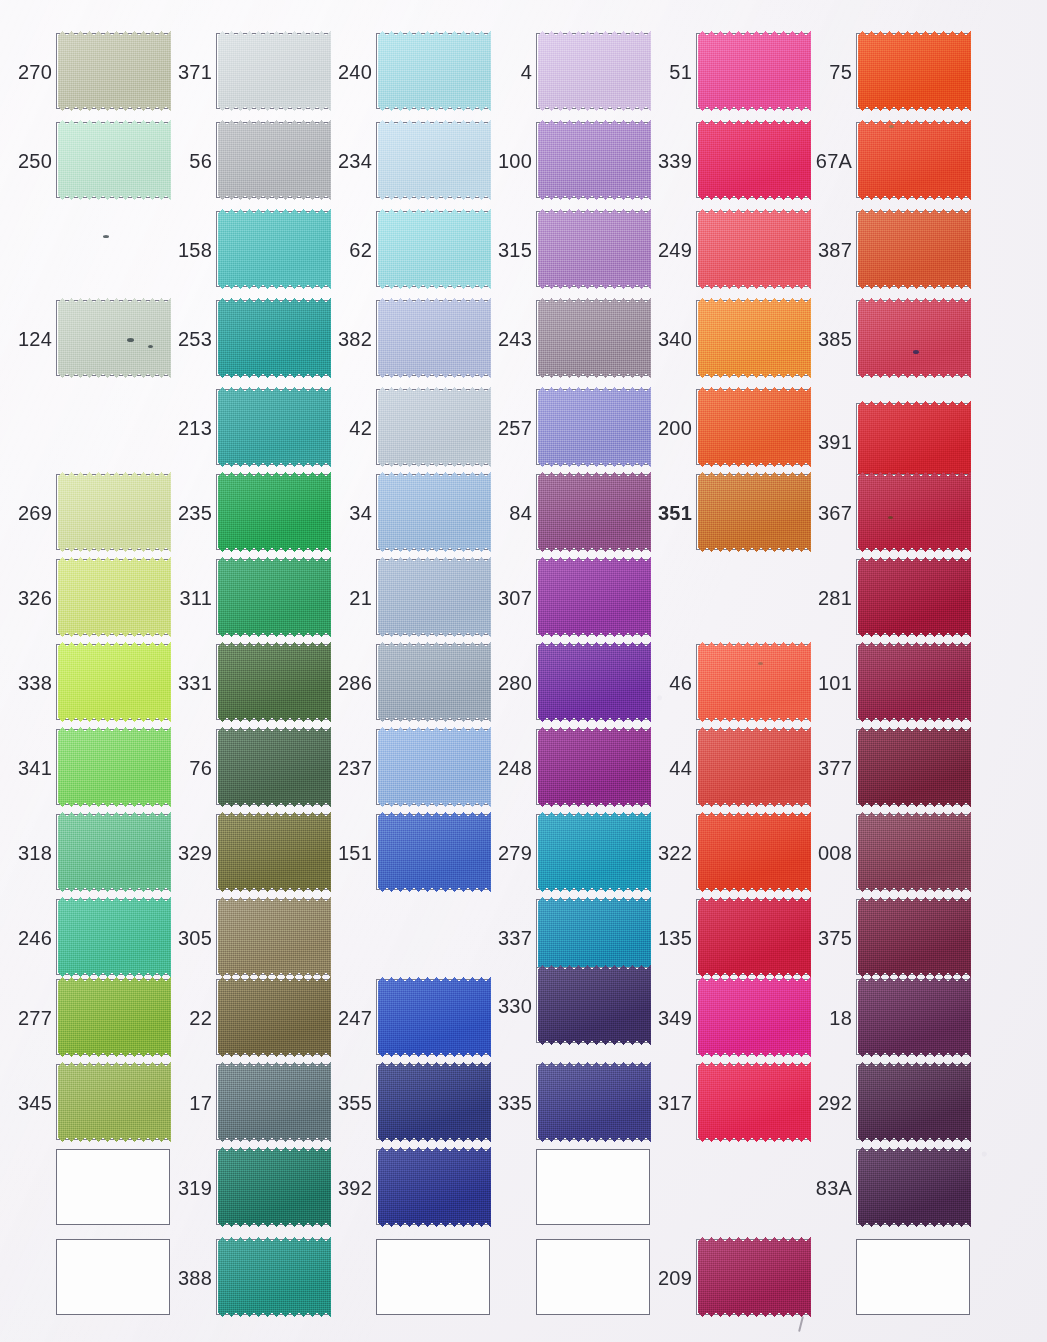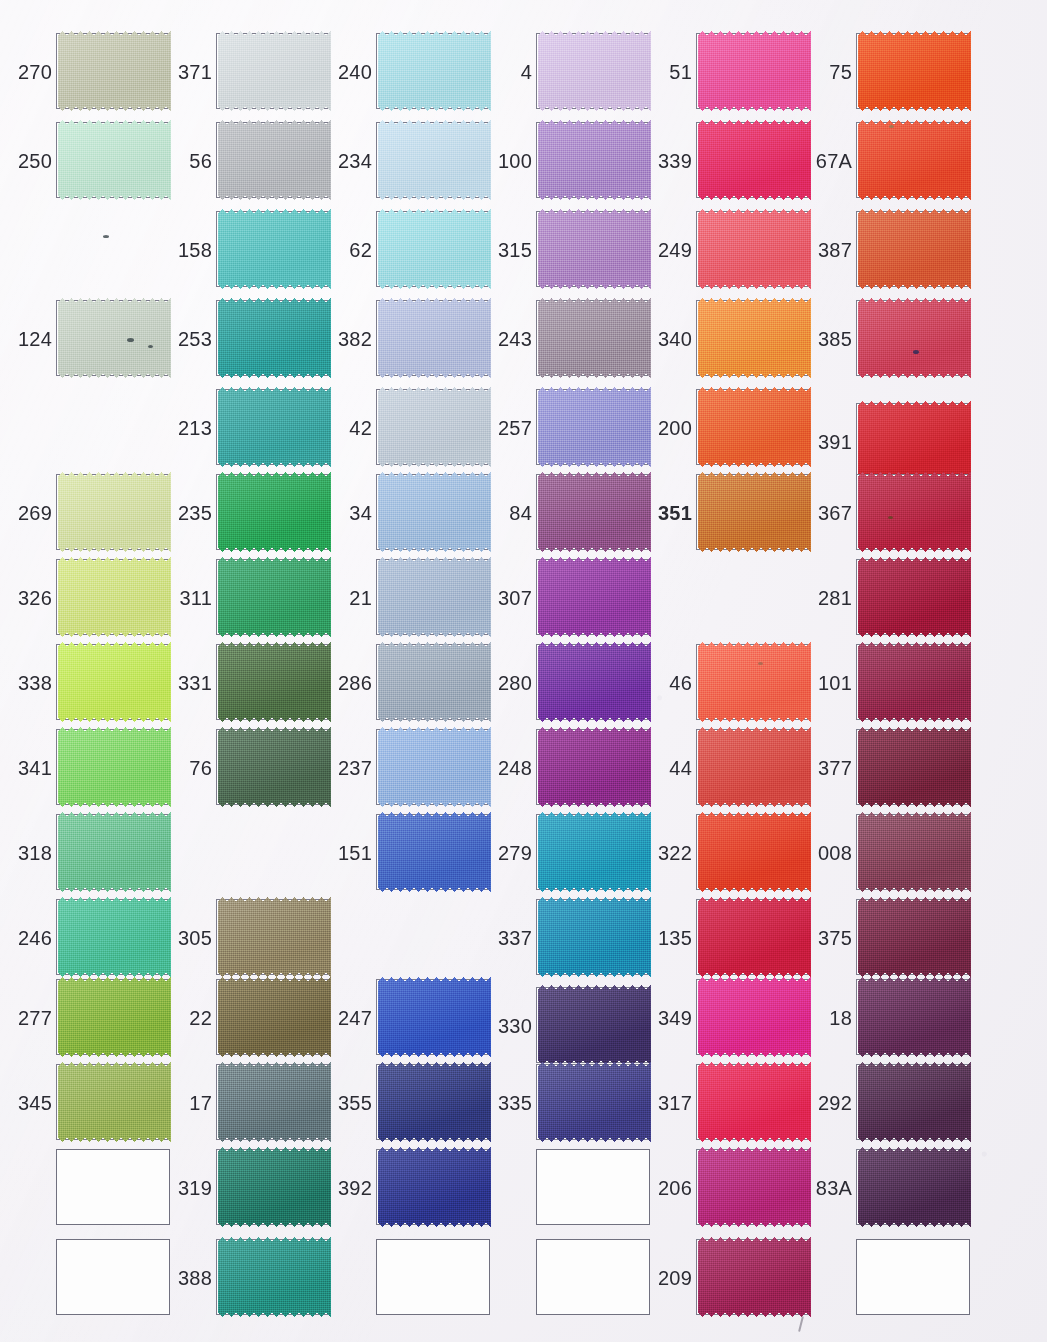--- a/index.html
+++ b/index.html
@@ -295,20 +295,27 @@
             <div class="swatch" style="background: rgb(74, 106, 66);"></div>
           </div>
         </div>
         <div class="cell" style="top: 726px;">
           <span class="code">76</span>
           <div class="frame"></div>
           <div class="swatch-wrap">
             <div class="swatch" style="background: rgb(71, 99, 76);"></div>
           </div>
         </div>
+        <div class="cell" style="top: 811px;">
+          <span class="code">329</span>
+          <div class="frame"></div>
+          <div class="swatch-wrap">
+            <div class="swatch" style="background: rgb(109, 108, 60);"></div>
+          </div>
+        </div>
         <div class="cell" style="top: 896px;">
           <span class="code">305</span>
           <div class="frame"></div>
           <div class="swatch-wrap">
             <div class="swatch" style="background: rgb(138, 125, 94);"></div>
           </div>
         </div>
         <div class="cell" style="top: 976px;">
           <span class="code">22</span>
           <div class="frame"></div>
@@ -506,21 +513,21 @@
             <div class="swatch" style="background: rgb(29, 147, 184);"></div>
           </div>
         </div>
         <div class="cell" style="top: 896px;">
           <span class="code">337</span>
           <div class="frame"></div>
           <div class="swatch-wrap">
             <div class="swatch" style="background: rgb(27, 133, 178);"></div>
           </div>
         </div>
-        <div class="cell" style="top: 984px;">
+        <div class="cell" style="top: 964px;">
           <span class="code">330</span>
           <div class="frame"></div>
           <div class="swatch-wrap">
             <div class="swatch" style="background: rgb(59, 45, 96);"></div>
           </div>
         </div>
         <div class="cell" style="top: 1061px;">
           <span class="code">335</span>
           <div class="frame"></div>
           <div class="swatch-wrap">
@@ -612,27 +619,20 @@
           <div class="frame"></div>
           <div class="swatch-wrap">
             <div class="swatch" style="background: rgb(226, 38, 132);"></div>
           </div>
         </div>
         <div class="cell" style="top: 1061px;">
           <span class="code">317</span>
           <div class="frame"></div>
           <div class="swatch-wrap">
             <div class="swatch" style="background: rgb(232, 36, 79);"></div>
-          </div>
-        </div>
-        <div class="cell" style="top: 1146px;">
-          <span class="code">206</span>
-          <div class="frame"></div>
-          <div class="swatch-wrap">
-            <div class="swatch" style="background: rgb(178, 35, 112);"></div>
           </div>
         </div>
         <div class="cell" style="top: 1236px;">
           <span class="code">209</span>
           <div class="frame"></div>
           <div class="swatch-wrap">
             <div class="swatch" style="background: rgb(152, 32, 80);"></div>
           </div>
         </div>
       </div>

